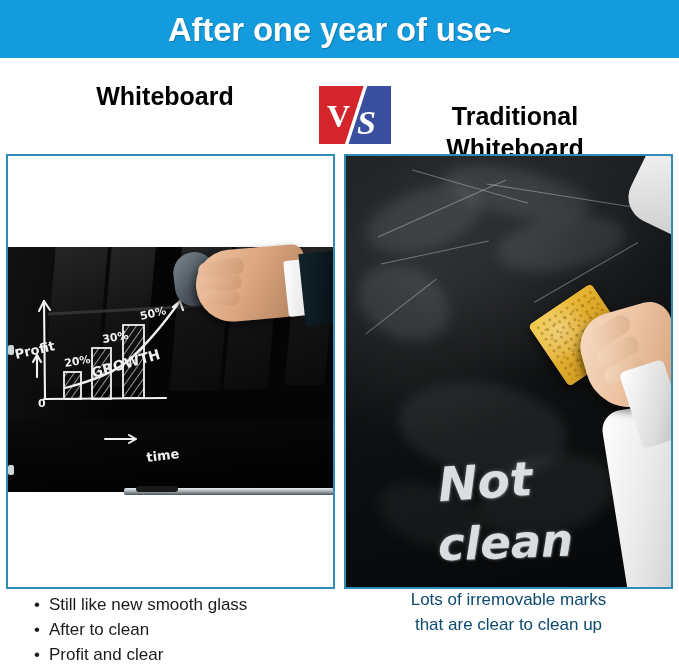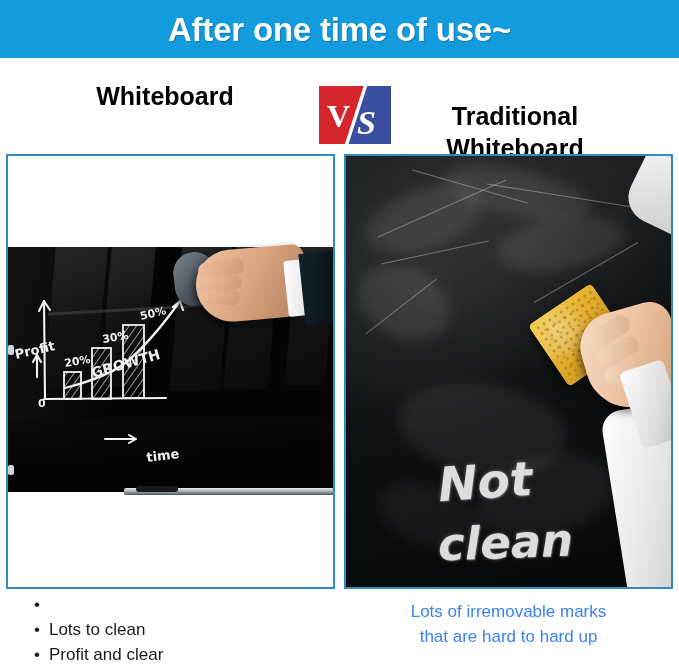--- a/index.html
+++ b/index.html
@@ -387,35 +387,35 @@
     line-height: 1.47;
     white-space: nowrap;
   }
   .bullet-dot {
     font-size: 17px;
     line-height: 1.47;
   }
   .caption-right {
     position: absolute;
     left: 344px;
-    top: 600px;
+    top: 588px;
     width: 329px;
     text-align: center;
     font-size: 17px;
-    color: #3b82f6;
+    color: #0c4a6e;
     line-height: 1.45;
   }
 </style>
 </head>
 <body>
 
 <div id="page">
 
   <div class="header-banner">
-    <div class="header-title">After one time of use~</div>
+    <div class="header-title">After one year of use~</div>
   </div>
 
   <div class="compare-heads">
     <div class="head-col head-left">
       <div>Whiteboard</div>
     </div>
     <div class="head-col head-right">
       <div>Traditional</div>
       <div>Whiteboard</div>
     </div>
@@ -521,29 +521,30 @@
       <div class="knuckle k1"></div>
       <div class="knuckle k2"></div>
       <div class="knuckle k3"></div>
       <div class="cuff-chalk"></div>
     </div>
   </div>
 
   <div class="caption-left">
     <div class="bullet-row">
       <span class="bullet-dot">•</span>
+      <span>Still like new smooth glass</span>
     </div>
     <div class="bullet-row">
       <span class="bullet-dot">•</span>
-      <span>Lots to clean</span>
+      <span>After to clean</span>
     </div>
     <div class="bullet-row">
       <span class="bullet-dot">•</span>
       <span>Profit and clear</span>
     </div>
   </div>
 
   <div class="caption-right">
     <div>Lots of irremovable marks</div>
-    <div>that are hard to hard up</div>
+    <div>that are clear to clean up</div>
   </div>
 
 </div>
 
 </body></html>

